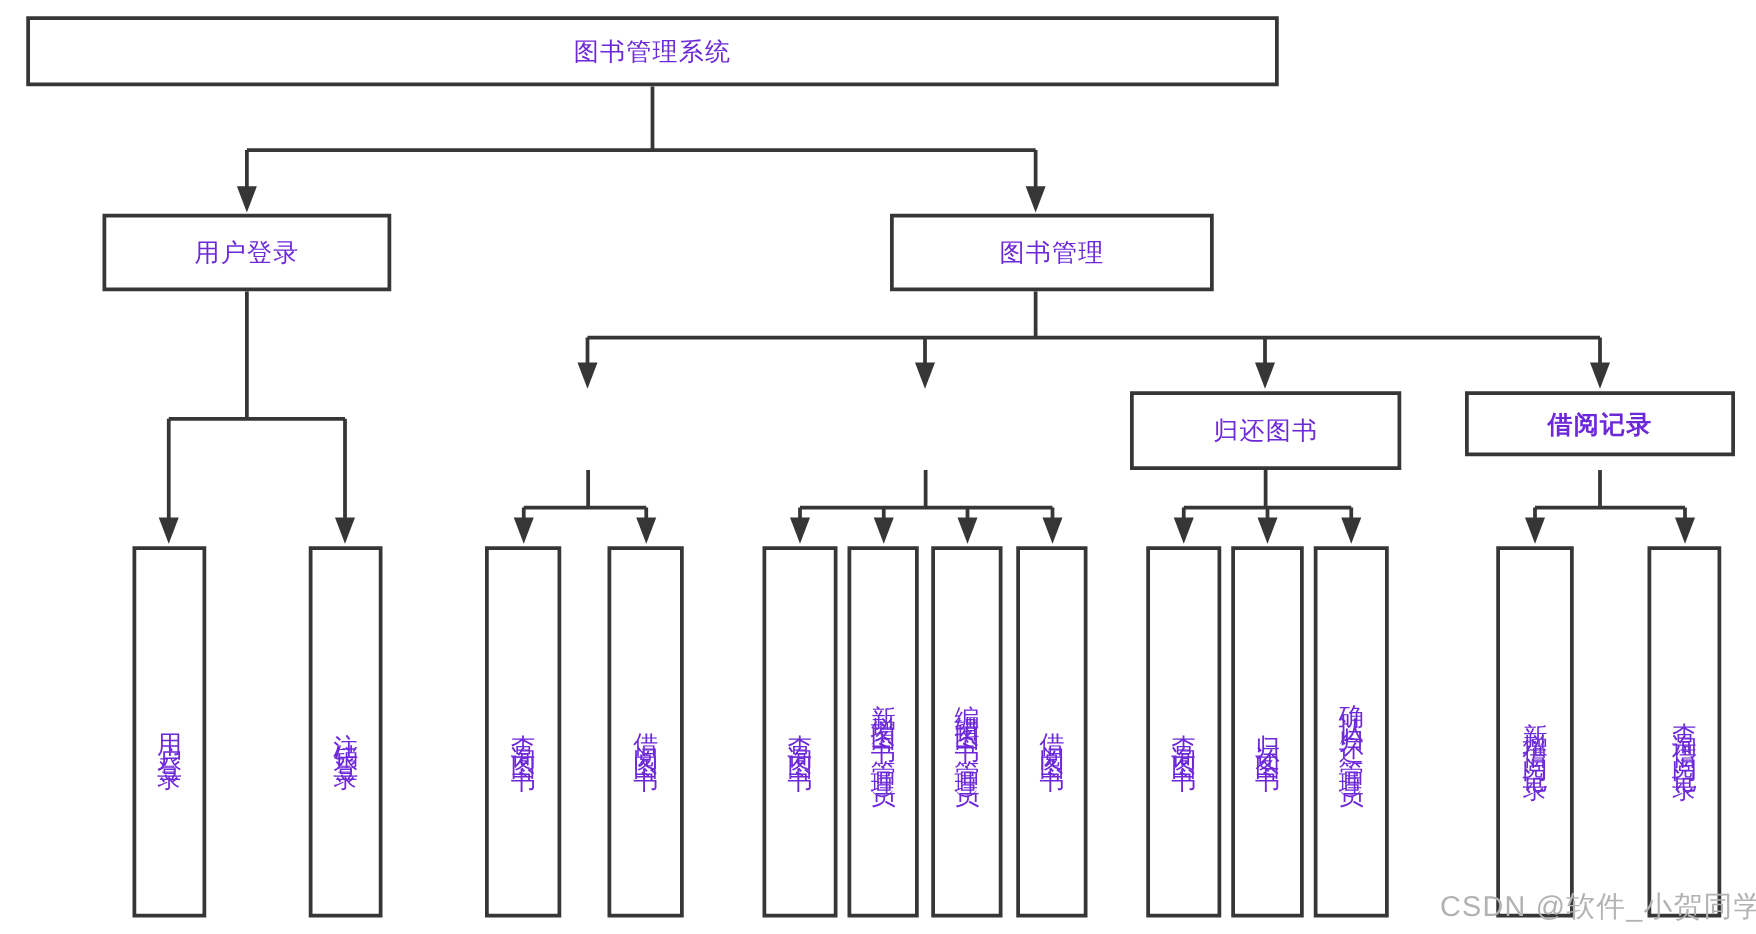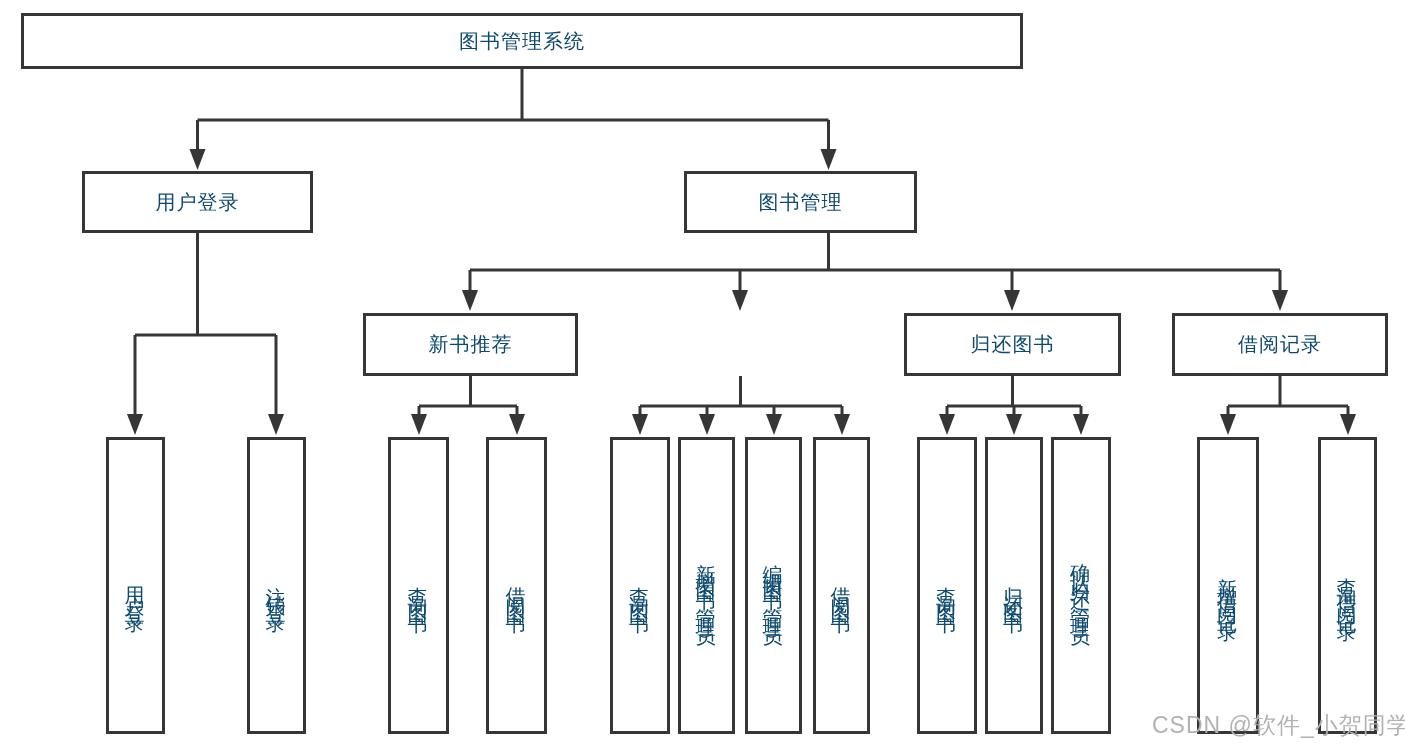--- a/index.html
+++ b/index.html
@@ -15,21 +15,21 @@
     position: absolute;
     left: 0; top: 0;
     width: 1405px; height: 747px;
     z-index: 1;
   }
   .box {
     position: absolute;
     box-sizing: border-box;
     background: #ffffff;
     border: 3px solid #363636;
-    color: #0c4a6e;
+    color: #6d28d9;
     display: flex;
     align-items: center;
     justify-content: center;
     font-size: 20px;
     z-index: 2;
     letter-spacing: 1px;
   }
   .leaf {
     writing-mode: vertical-rl;
     text-orientation: mixed;
@@ -106,25 +106,24 @@
       <polygon points="1006,414 1022,414 1014,435"></polygon>
       <polygon points="1073,414 1089,414 1081,435"></polygon>
       <polygon points="1220,414 1236,414 1228,435"></polygon>
       <polygon points="1340,414 1356,414 1348,435"></polygon>
     </g>
   </svg>
 
   <div class="box" style="left:21px; top:13px; width:1002px; height:56px;">图书管理系统</div>
 
   <div class="box" style="left:82px; top:171px; width:231px; height:62px;">用户登录</div>
-  <div class="box" style="left:684px; top:171px; width:233px; height:62px;">图书管理</div>
+  <div class="box" style="left:712px; top:171px; width:259px; height:62px;">图书管理</div>
 
-  <div class="box" style="left:363px; top:313px; width:215px; height:63px;">新书推荐</div>
   <div class="box" style="left:904px; top:313px; width:217px; height:63px;">归还图书</div>
-  <div class="box" style="left:1172px; top:313px; width:216px; height:63px;">借阅记录</div>
+  <div class="box" style="left:1172px; top:313px; width:216px; height:52px;font-weight:bold;">借阅记录</div>
 
   <div class="box leaf" style="left:106px; top:437px; width:59px; height:297px;">用户登录</div>
   <div class="box leaf" style="left:247px; top:437px; width:59px; height:297px;">注销登录</div>
 
   <div class="box leaf" style="left:388px; top:437px; width:61px; height:297px;">查询图书</div>
   <div class="box leaf" style="left:486px; top:437px; width:61px; height:297px;">借阅图书</div>
 
   <div class="box leaf" style="left:610px; top:437px; width:60px; height:297px;">查询图书</div>
   <div class="box leaf" style="left:678px; top:437px; width:57px; height:297px;">新增图书（管理员）</div>
   <div class="box leaf" style="left:745px; top:437px; width:57px; height:297px;">编辑图书（管理员）</div>

